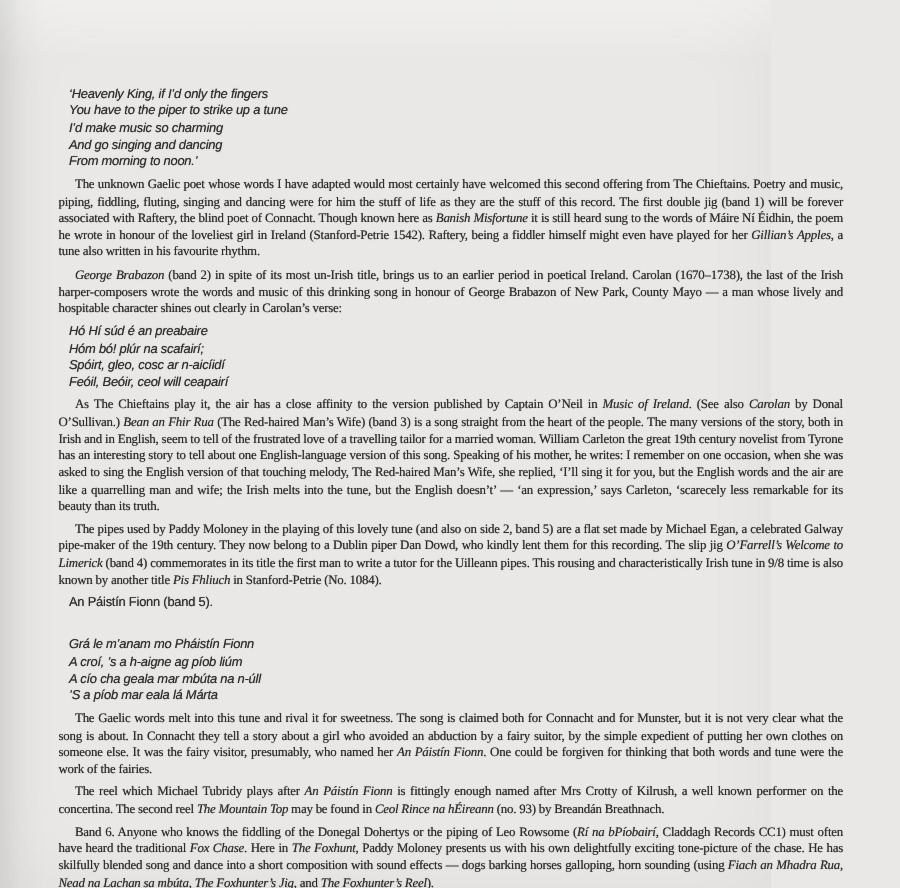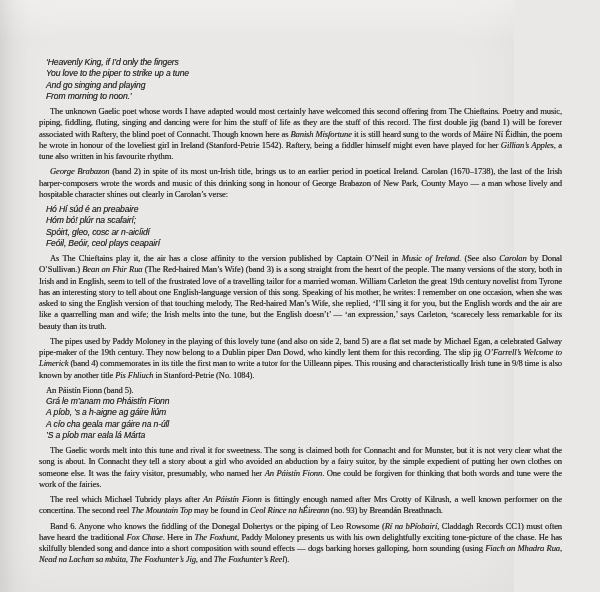--- a/index.html
+++ b/index.html
@@ -44,53 +44,53 @@
   .verse.italic {
     font-style: italic;
   }
   .para {
     margin: 4px;
     text-align: justify;
     text-indent: 11px;
     font-family: Liberation Serif, serif;
   }
   .plainline {
-    margin: 0 0 0 11px;
+    margin: 0 0 17px 11px;
     text-indent: 0;
-    font-family: Liberation Serif, serif;
   }
   .it {
     font-style: italic;
   }
 </style>
 </head>
 <body>
 
 <div class="scan-page">
   <div class="text-column">
       <div class="poem">
         <div>‘Heavenly King, if I’d only the fingers</div>
-        <div>You love to the piper to strike up a tune</div>
-        <div>And go singing and playing</div>
+        <div>You have to the piper to strike up a tune</div>
+        <div>I’d make music so charming</div>
+        <div>And go singing and dancing</div>
         <div>From morning to noon.’</div>
       </div>
       <p class="para"><span>The unknown Gaelic poet whose words I have adapted would most certainly have welcomed this second offering from The Chieftains. Poetry and music, piping, fiddling, fluting, singing and dancing were for him the stuff of life as they are the stuff of this record. The first double jig (band 1) will be forever associated with Raftery, the blind poet of Connacht. Though known here as </span><span class="it">Banish Misfortune</span><span> it is still heard sung to the words of Máire Ní Éidhin, the poem he wrote in honour of the loveliest girl in Ireland (Stanford-Petrie 1542). Raftery, being a fiddler himself might even have played for her </span><span class="it">Gillian’s Apples</span><span>, a tune also written in his favourite rhythm.</span></p>
       <p class="para"><span class="it">George Brabazon</span><span> (band 2) in spite of its most un-Irish title, brings us to an earlier period in poetical Ireland. Carolan (1670–1738), the last of the Irish harper-composers wrote the words and music of this drinking song in honour of George Brabazon of New Park, County Mayo — a man whose lively and hospitable character shines out clearly in Carolan’s verse:</span></p>
       <div class="verse italic">
         <div>Hó Hí súd é an preabaire</div>
         <div>Hóm bó! plúr na scafairí;</div>
         <div>Spóirt, gleo, cosc ar n-aicíidí</div>
-        <div>Feóil, Beóir, ceol plays ceapairí</div>
+        <div>Feóil, Beóir, ceol will ceapairí</div>
       </div>
       <p class="para"><span>As The Chieftains play it, the air has a close affinity to the version published by Captain O’Neil in </span><span class="it">Music of Ireland</span><span>. (See also </span><span class="it">Carolan</span><span> by Donal O’Sullivan.) </span><span class="it">Bean an Fhir Rua</span><span> (The Red-haired Man’s Wife) (band 3) is a song straight from the heart of the people. The many versions of the story, both in Irish and in English, seem to tell of the frustrated love of a travelling tailor for a married woman. William Carleton the great 19th century novelist from Tyrone has an interesting story to tell about one English-language version of this song. Speaking of his mother, he writes: I remember on one occasion, when she was asked to sing the English version of that touching melody, The Red-haired Man’s Wife, she replied, ‘I’ll sing it for you, but the English words and the air are like a quarrelling man and wife; the Irish melts into the tune, but the English doesn’t’ — ‘an expression,’ says Carleton, ‘scarecely less remarkable for its beauty than its truth.</span></p>
       <p class="para"><span>The pipes used by Paddy Moloney in the playing of this lovely tune (and also on side 2, band 5) are a flat set made by Michael Egan, a celebrated Galway pipe-maker of the 19th century. They now belong to a Dublin piper Dan Dowd, who kindly lent them for this recording. The slip jig </span><span class="it">O’Farrell’s Welcome to Limerick</span><span> (band 4) commemorates in its title the first man to write a tutor for the Uilleann pipes. This rousing and characteristically Irish tune in 9/8 time is also known by another title </span><span class="it">Pis Fhliuch</span><span> in Stanford-Petrie (No. 1084).</span></p>
       <p class="plainline"><span>An Páistín Fionn (band 5).</span></p>
       <div class="verse">
         <div>Grá le m’anam mo Pháistín Fionn</div>
-        <div>A píob, ’s a h-aigne ag gáire liúm</div>
-        <div>A cío cha geala mar gáire na n-úll</div>
+        <div>A croí, ’s a h-aigne ag píob liúm</div>
+        <div>A cío cha geala mar mbúta na n-úll</div>
         <div>’S a píob mar eala lá Márta</div>
       </div>
       <p class="para"><span>The Gaelic words melt into this tune and rival it for sweetness. The song is claimed both for Connacht and for Munster, but it is not very clear what the song is about. In Connacht they tell a story about a girl who avoided an abduction by a fairy suitor, by the simple expedient of putting her own clothes on someone else. It was the fairy visitor, presumably, who named her </span><span class="it">An Páistín Fionn</span><span>. One could be forgiven for thinking that both words and tune were the work of the fairies.</span></p>
       <p class="para"><span>The reel which Michael Tubridy plays after </span><span class="it">An Páistín Fionn</span><span> is fittingly enough named after Mrs Crotty of Kilrush, a well known performer on the concertina. The second reel </span><span class="it">The Mountain Top</span><span> may be found in </span><span class="it">Ceol Rince na hÉireann</span><span> (no. 93) by Breandán Breathnach.</span></p>
       <p class="para"><span>Band 6. Anyone who knows the fiddling of the Donegal Dohertys or the piping of Leo Rowsome (</span><span class="it">Rí na bPíobairí</span><span>, Claddagh Records CC1) must often have heard the traditional </span><span class="it">Fox Chase</span><span>. Here in </span><span class="it">The Foxhunt</span><span>, Paddy Moloney presents us with his own delightfully exciting tone-picture of the chase. He has skilfully blended song and dance into a short composition with sound effects — dogs barking horses galloping, horn sounding (using </span><span class="it">Fiach an Mhadra Rua</span><span>, </span><span class="it">Nead na Lachan sa mbúta</span><span>, </span><span class="it">The Foxhunter’s Jig</span><span>, and </span><span class="it">The Foxhunter’s Reel</span><span>).</span></p>
     </div>
 </div>
 
 </body></html>

